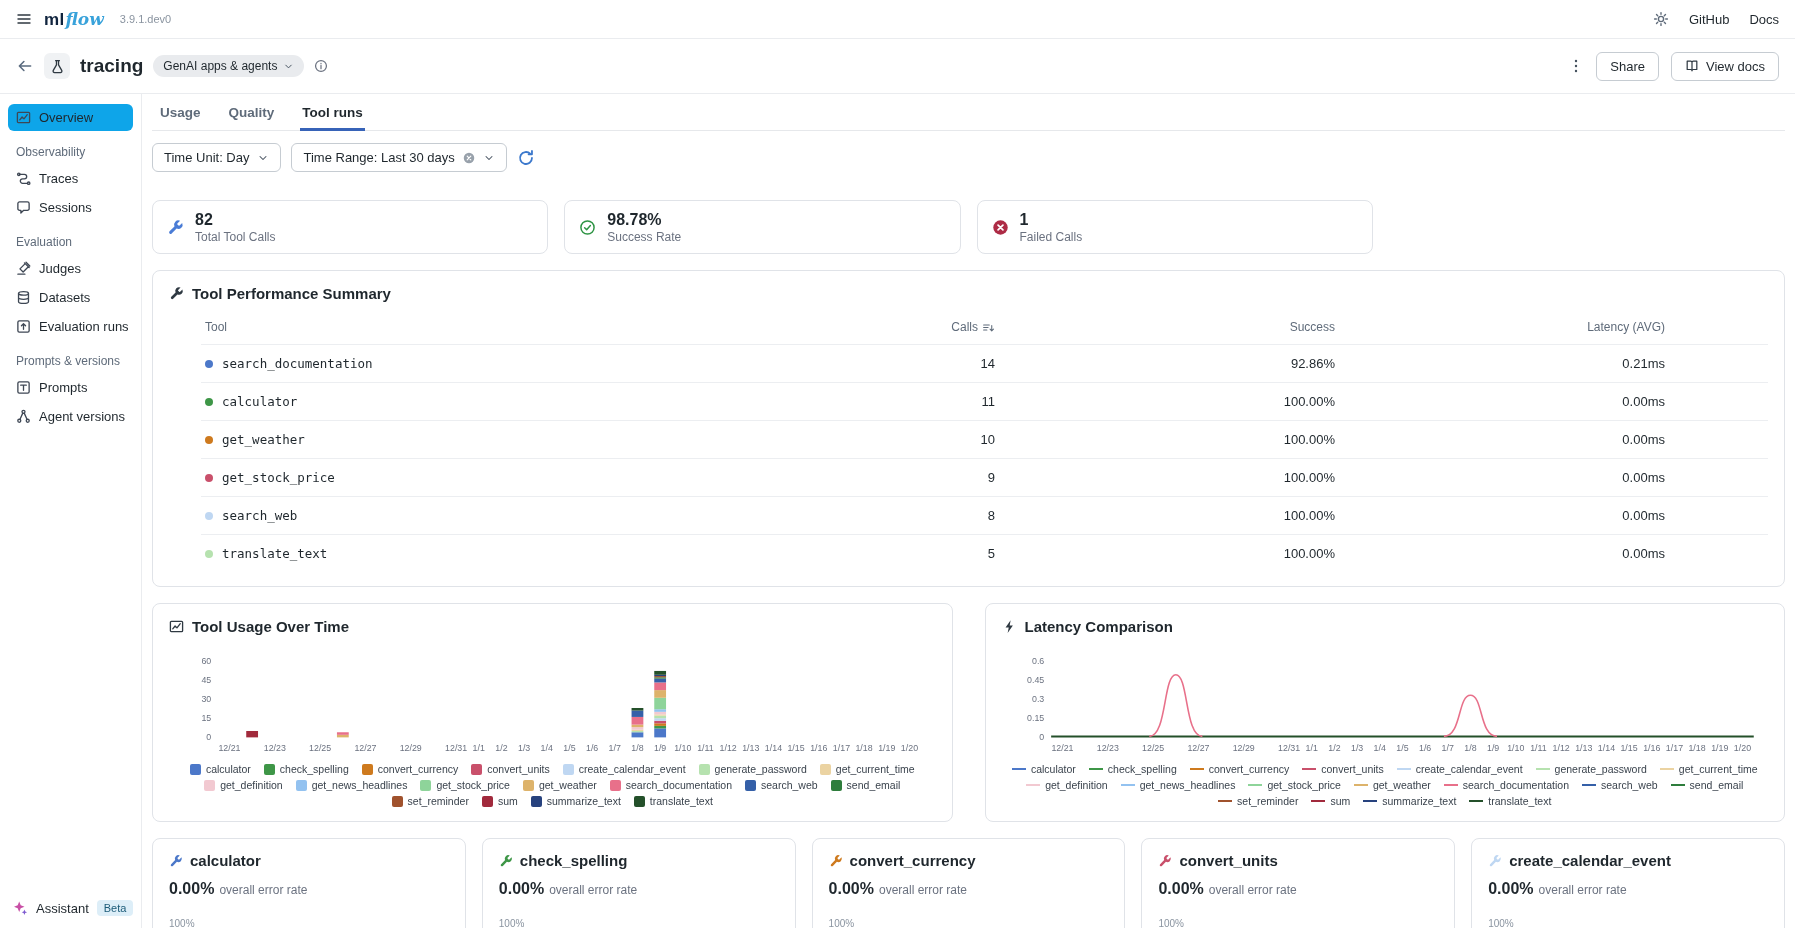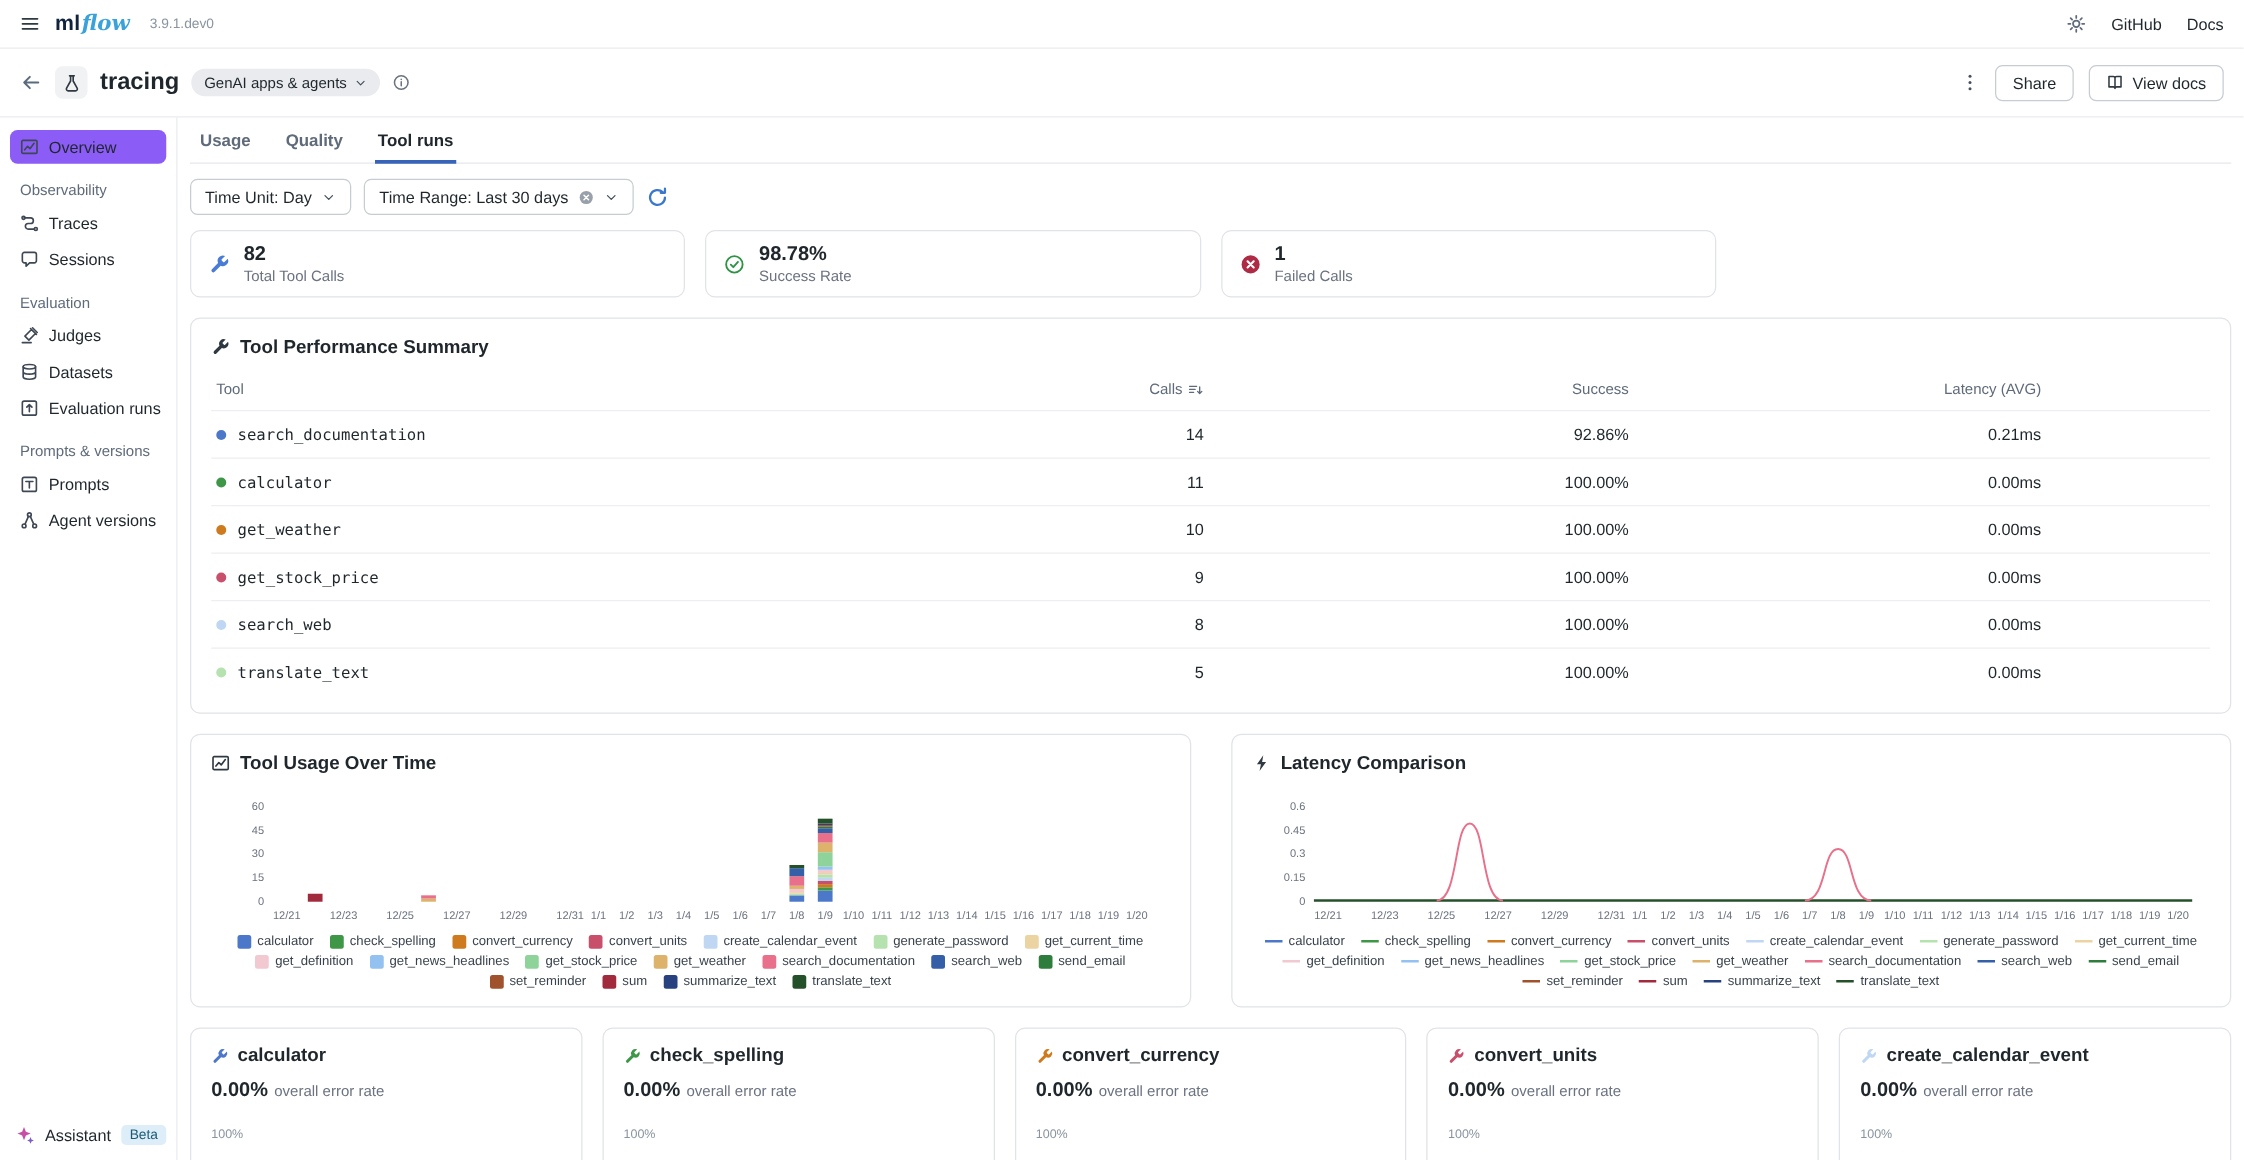--- a/index.html
+++ b/index.html
@@ -29,47 +29,47 @@
   .hdr-right{margin-left:auto;display:flex;align-items:center;gap:12px;}
   .kebab{color:#44505E;width:16px;height:16px;cursor:pointer;}
   .btn{display:flex;align-items:center;gap:7px;border:1px solid #C6CCD2;border-radius:6px;padding:6px 13px;font-size:13px;background:#fff;cursor:pointer;}
   .btn .icon{width:14px;height:14px;color:#2F3942;}
 
   
   .body-row{display:flex;height:836px;}
   .sidebar{width:142px;min-width:142px;border-right:1px solid #EAECEF;padding:10px 8px;position:relative;box-sizing:border-box;}
   .side-item{display:flex;align-items:center;gap:8px;padding:6px 8px;border-radius:6px;font-size:13px;color:#1F272D;margin-bottom:2px;cursor:pointer;white-space:nowrap;}
   .side-item .icon{color:#3E4754;width:15px;height:15px;}
-  .side-item.active{background:#8b5cf6;}
+  .side-item.active{background:#0ea5e9;}
   .side-section{font-size:12px;color:#5F6B7A;margin:14px 8px 6px;white-space:nowrap;}
   .assistant{position:absolute;bottom:14px;left:12px;display:flex;align-items:center;gap:8px;font-size:13px;cursor:pointer;}
   .beta{background:#DDEEF8;color:#1C5B78;font-size:11px;padding:2px 7px;border-radius:4px;}
 
   .main{flex:1;padding:0 10px;overflow:hidden;box-sizing:border-box;}
   .tabs{display:flex;gap:24px;border-bottom:1px solid #E6E8EB;padding:0 6px;}
   .tab{padding:11px 2px 8px;font-size:13.5px;font-weight:600;color:#5F6B7A;border-bottom:3px solid transparent;margin-bottom:-1px;cursor:pointer;}
   .tab.active{color:#1F272D;border-color:#3763B8;}
 
   .filters{display:flex;align-items:center;gap:10px;margin:12px 0;}
   .chip-btn{display:flex;align-items:center;gap:8px;border:1px solid #C6CCD2;border-radius:6px;padding:6px 11px;font-size:13px;background:#fff;cursor:pointer;}
   .chip-btn .icon{width:12px;height:12px;color:#44505E;}
   .icon-btn{width:18px;height:18px;color:#3B78CC;cursor:pointer;}
 
   .stats{display:grid;grid-template-columns:repeat(4,1fr);gap:16px;margin-bottom:16px;}
-  .stat-card{border:1px solid #E0E3E8;border-radius:8px;padding:9px 14px;display:flex;align-items:center;gap:11px;background:#fff;}
+  .stat-card{border:1px solid #E0E3E8;border-radius:8px;padding:9px 14px;display:flex;align-items:center;gap:11px;background:#fff;margin-top:16px;}
   .stat-card .icon{width:17px;height:17px;}
   .stat-value{font-size:16px;font-weight:700;line-height:1.2;}
   .stat-label{font-size:12px;color:#6B7280;margin-top:1px;}
 
   .card{border:1px solid #E0E3E8;border-radius:8px;background:#fff;padding:14px 16px;box-sizing:border-box;}
   .card-title{display:flex;align-items:center;gap:8px;font-size:15px;font-weight:700;margin-bottom:8px;}
   .card-title .icon{width:15px;height:15px;color:#2F3942;}
   .table-card{margin-bottom:16px;}
 
-  .tbl-head,.tbl-row{display:grid;grid-template-columns:650px 140px 340px 330px 1fr;align-items:center;}
+  .tbl-head,.tbl-row{display:grid;grid-template-columns:650px 140px 340px 330px 1fr;align-items:center;margin-left:32px;}
   .tbl-head{font-size:12px;color:#5F6B7A;padding:10px 4px;}
   .tbl-head .num-h{display:flex;justify-content:flex-end;align-items:center;gap:4px;}
   .tbl-head .icon{width:13px;height:13px;color:#5F6B7A;}
   .tbl-row{border-top:1px solid #ECEEF1;padding:11px 4px;font-size:13px;}
   .cell-num{text-align:right;}
   .tool-name{display:flex;align-items:center;gap:9px;font-family:"DejaVu Sans Mono",monospace;font-size:12.5px;}
   .dot{width:8px;height:8px;border-radius:50%;flex:none;}
 
   .charts{display:grid;grid-template-columns:1fr 1fr;gap:32px;margin-bottom:16px;}
   .chart-svg{width:100%;height:118px;display:block;}

